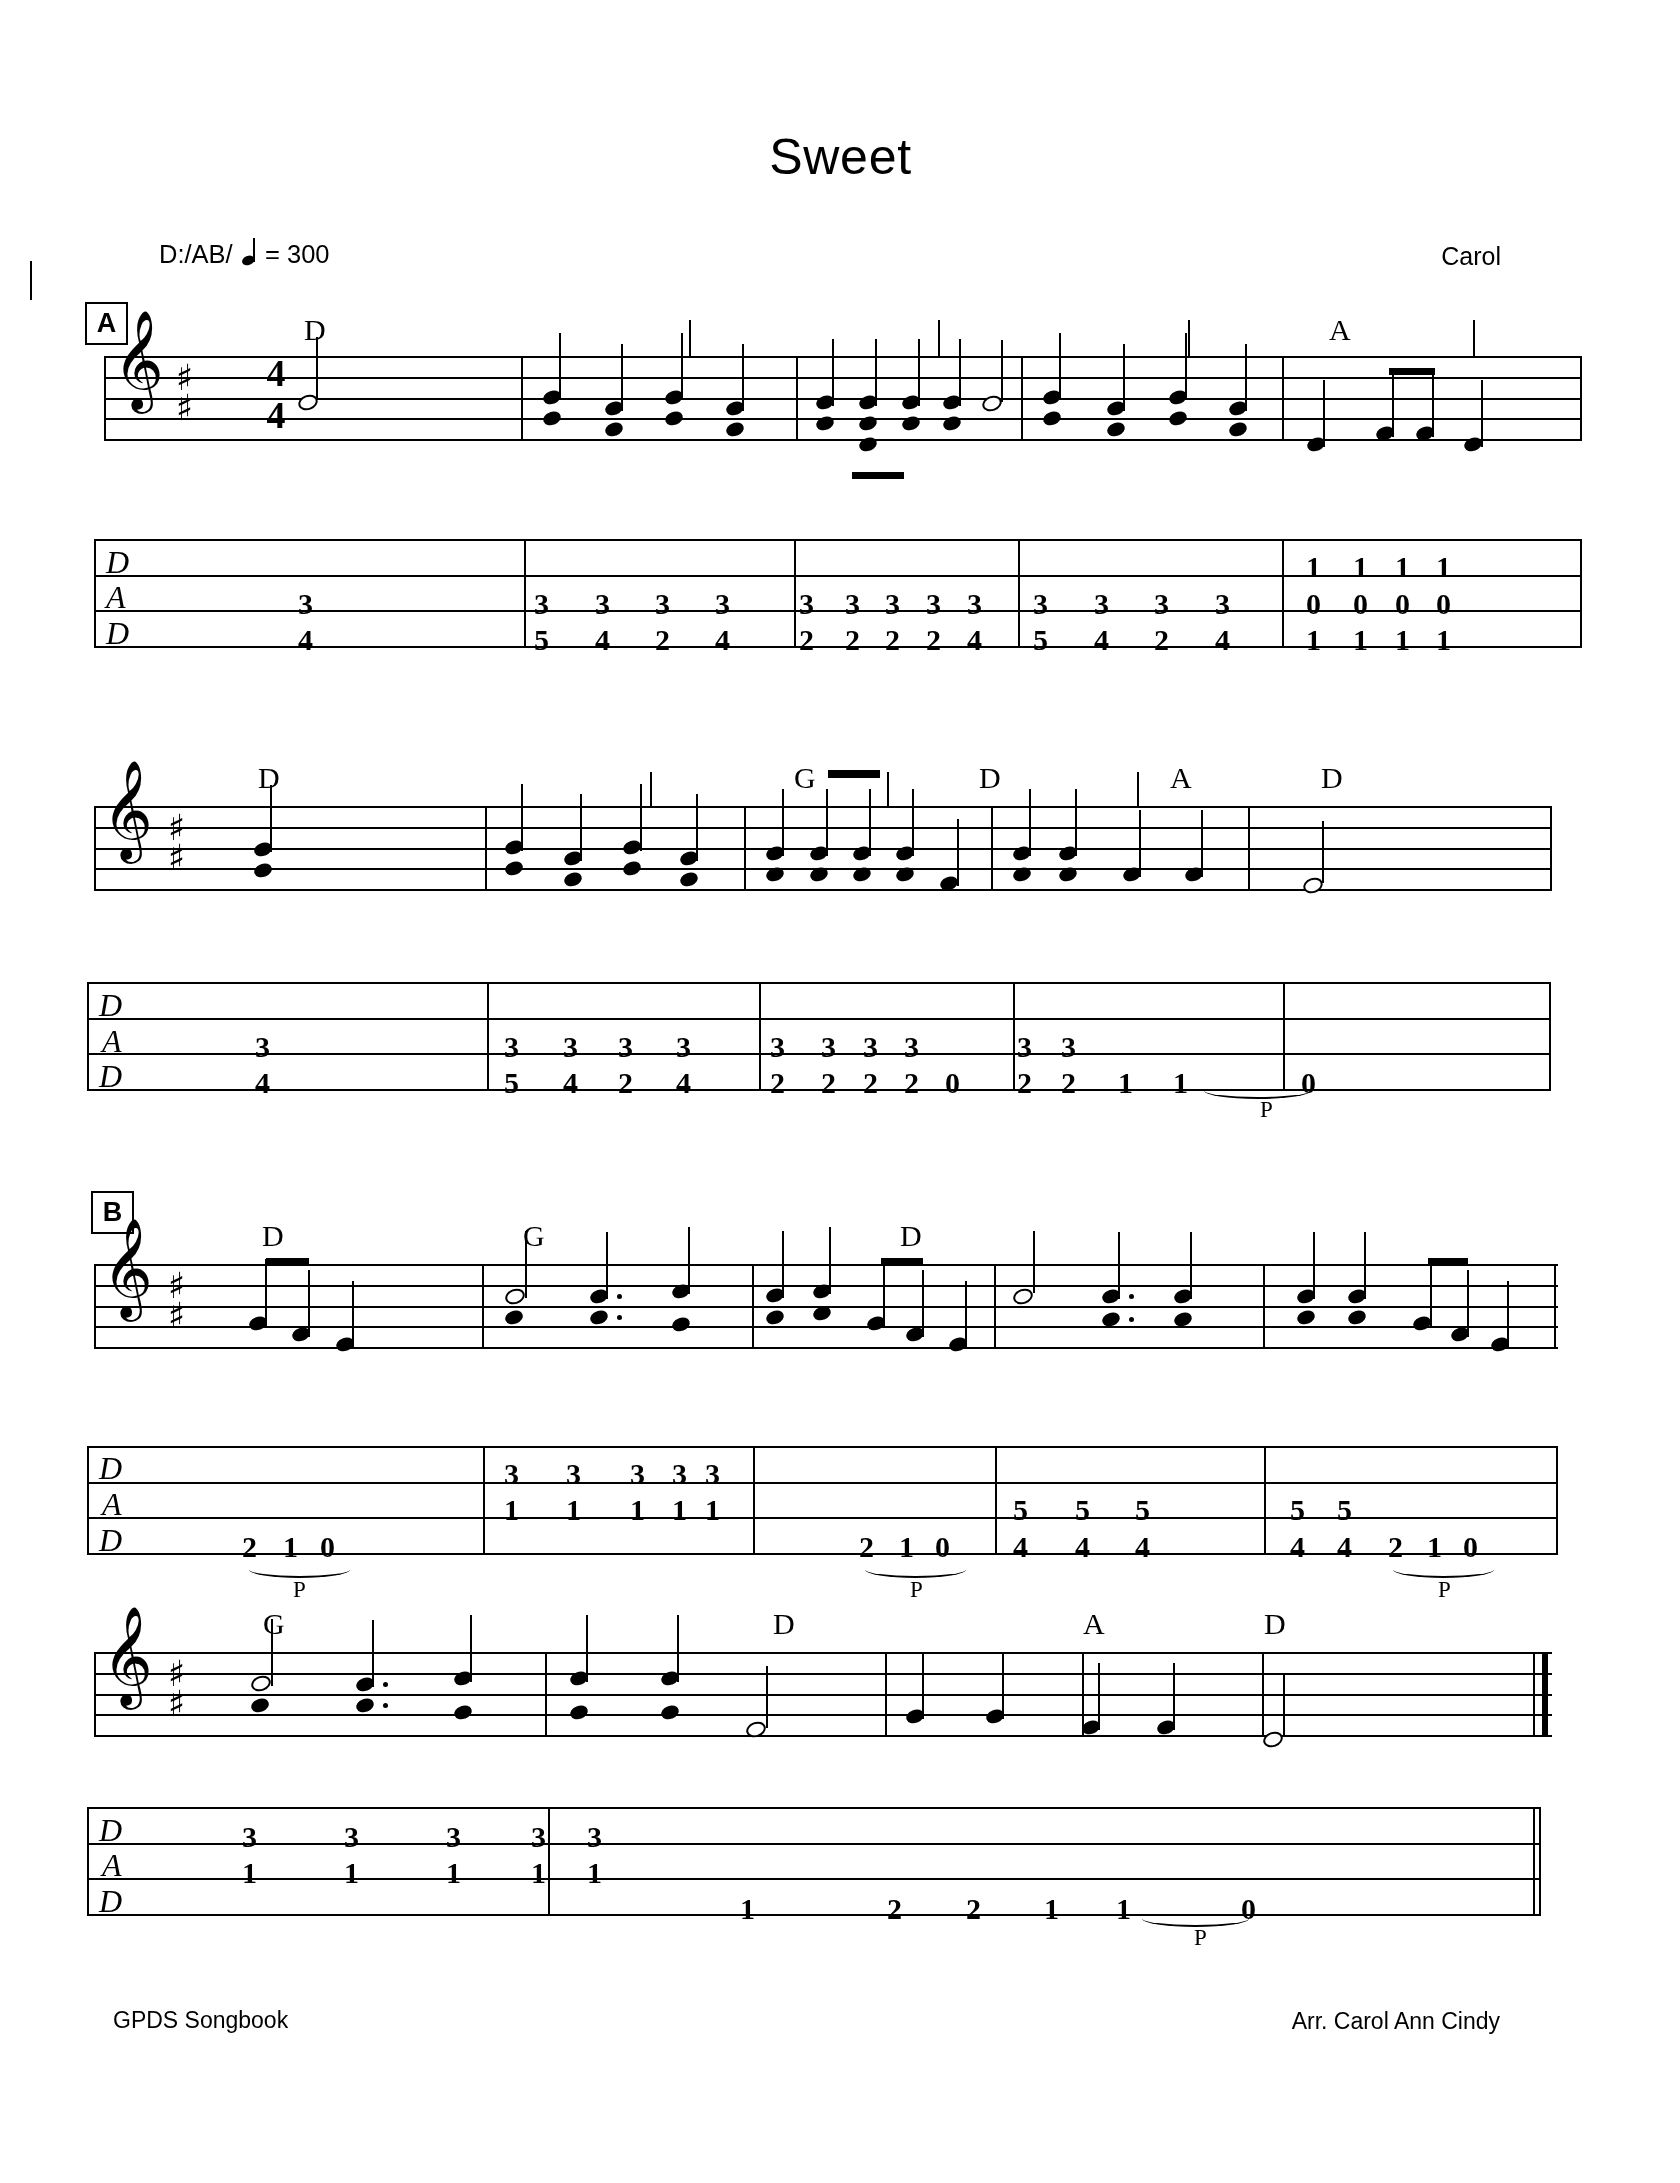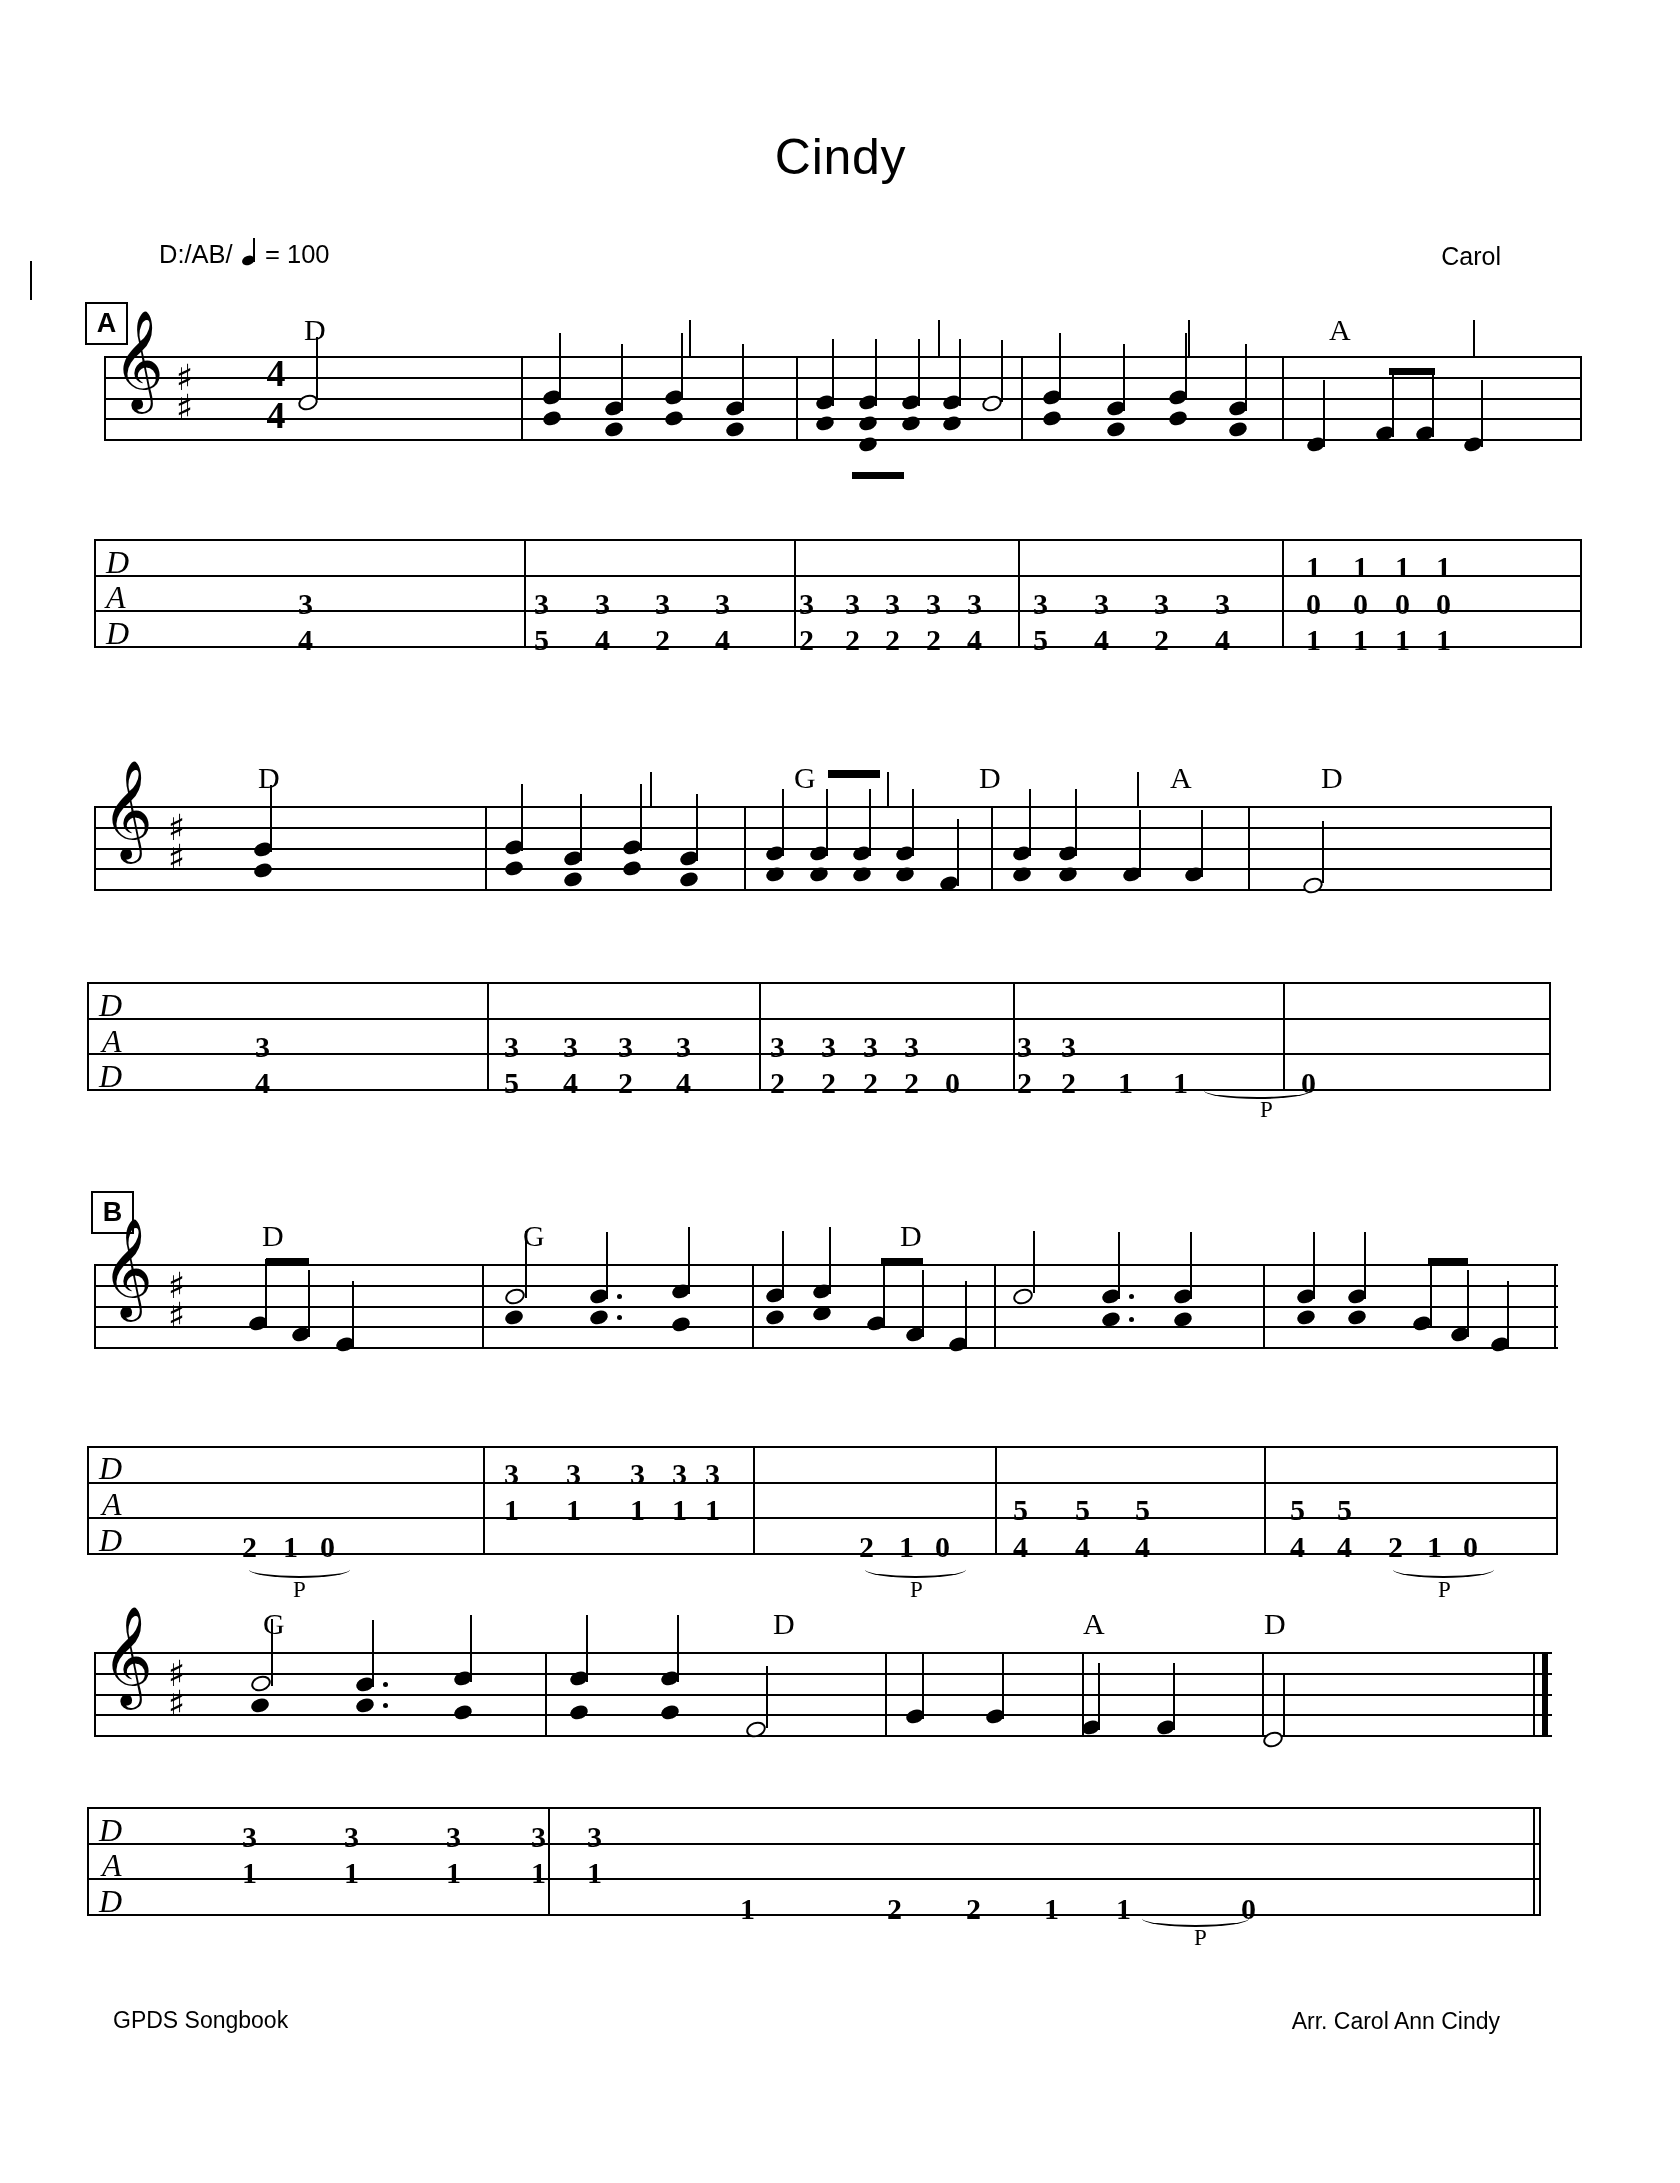--- a/index.html
+++ b/index.html
@@ -207,24 +207,24 @@
     position: absolute;
     right: 181px; bottom: 148px;
     font-size: 23px;
   }
 </style>
 </head>
 <body>
 
 <div class="page">
 
-  <div class="title">Cindy</div>
+  <div class="title">Sweet</div>
 
   <div class="tempo-line">
-    <span>D:/AB/</span><span class="quarter-glyph"><span class="head"></span><span class="stem"></span></span><span>= 100</span>
+    <span>D:/AB/</span><span class="quarter-glyph"><span class="head"></span><span class="stem"></span></span><span>= 300</span>
   </div>
 
   <div class="melody-label">Carol</div>
 
   <div class="tick-mark" style="left:30px; top:261px; height:39px;"></div>
 
   <div class="system" style="left:0; top:289px; width:1681px; height:376px;">
 
     <div class="section-box" style="left:85px; top:13.4px;">A</div>
 

